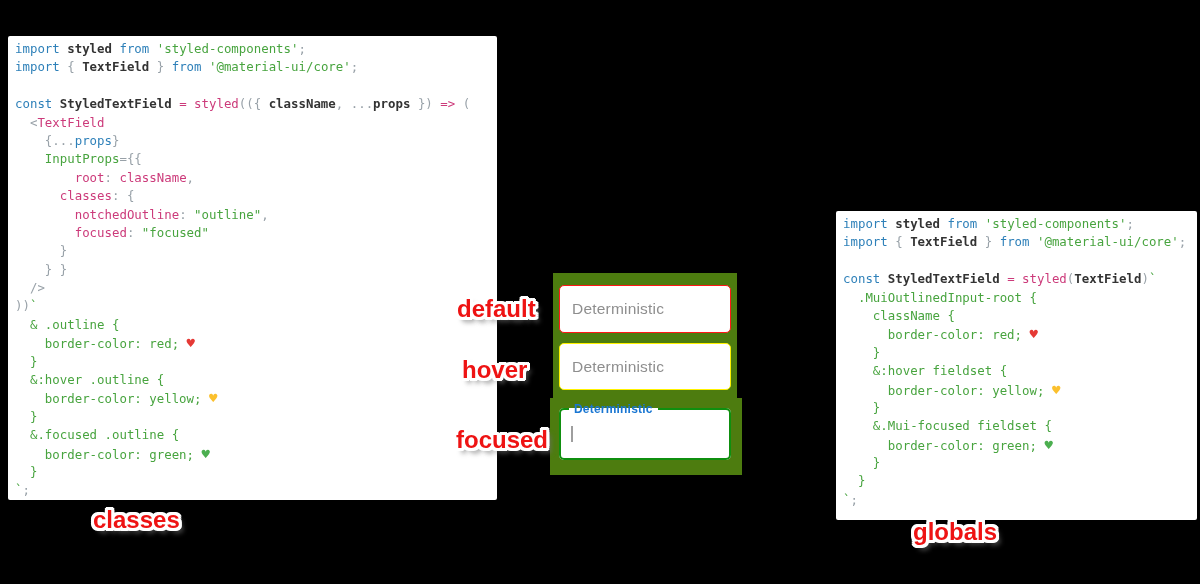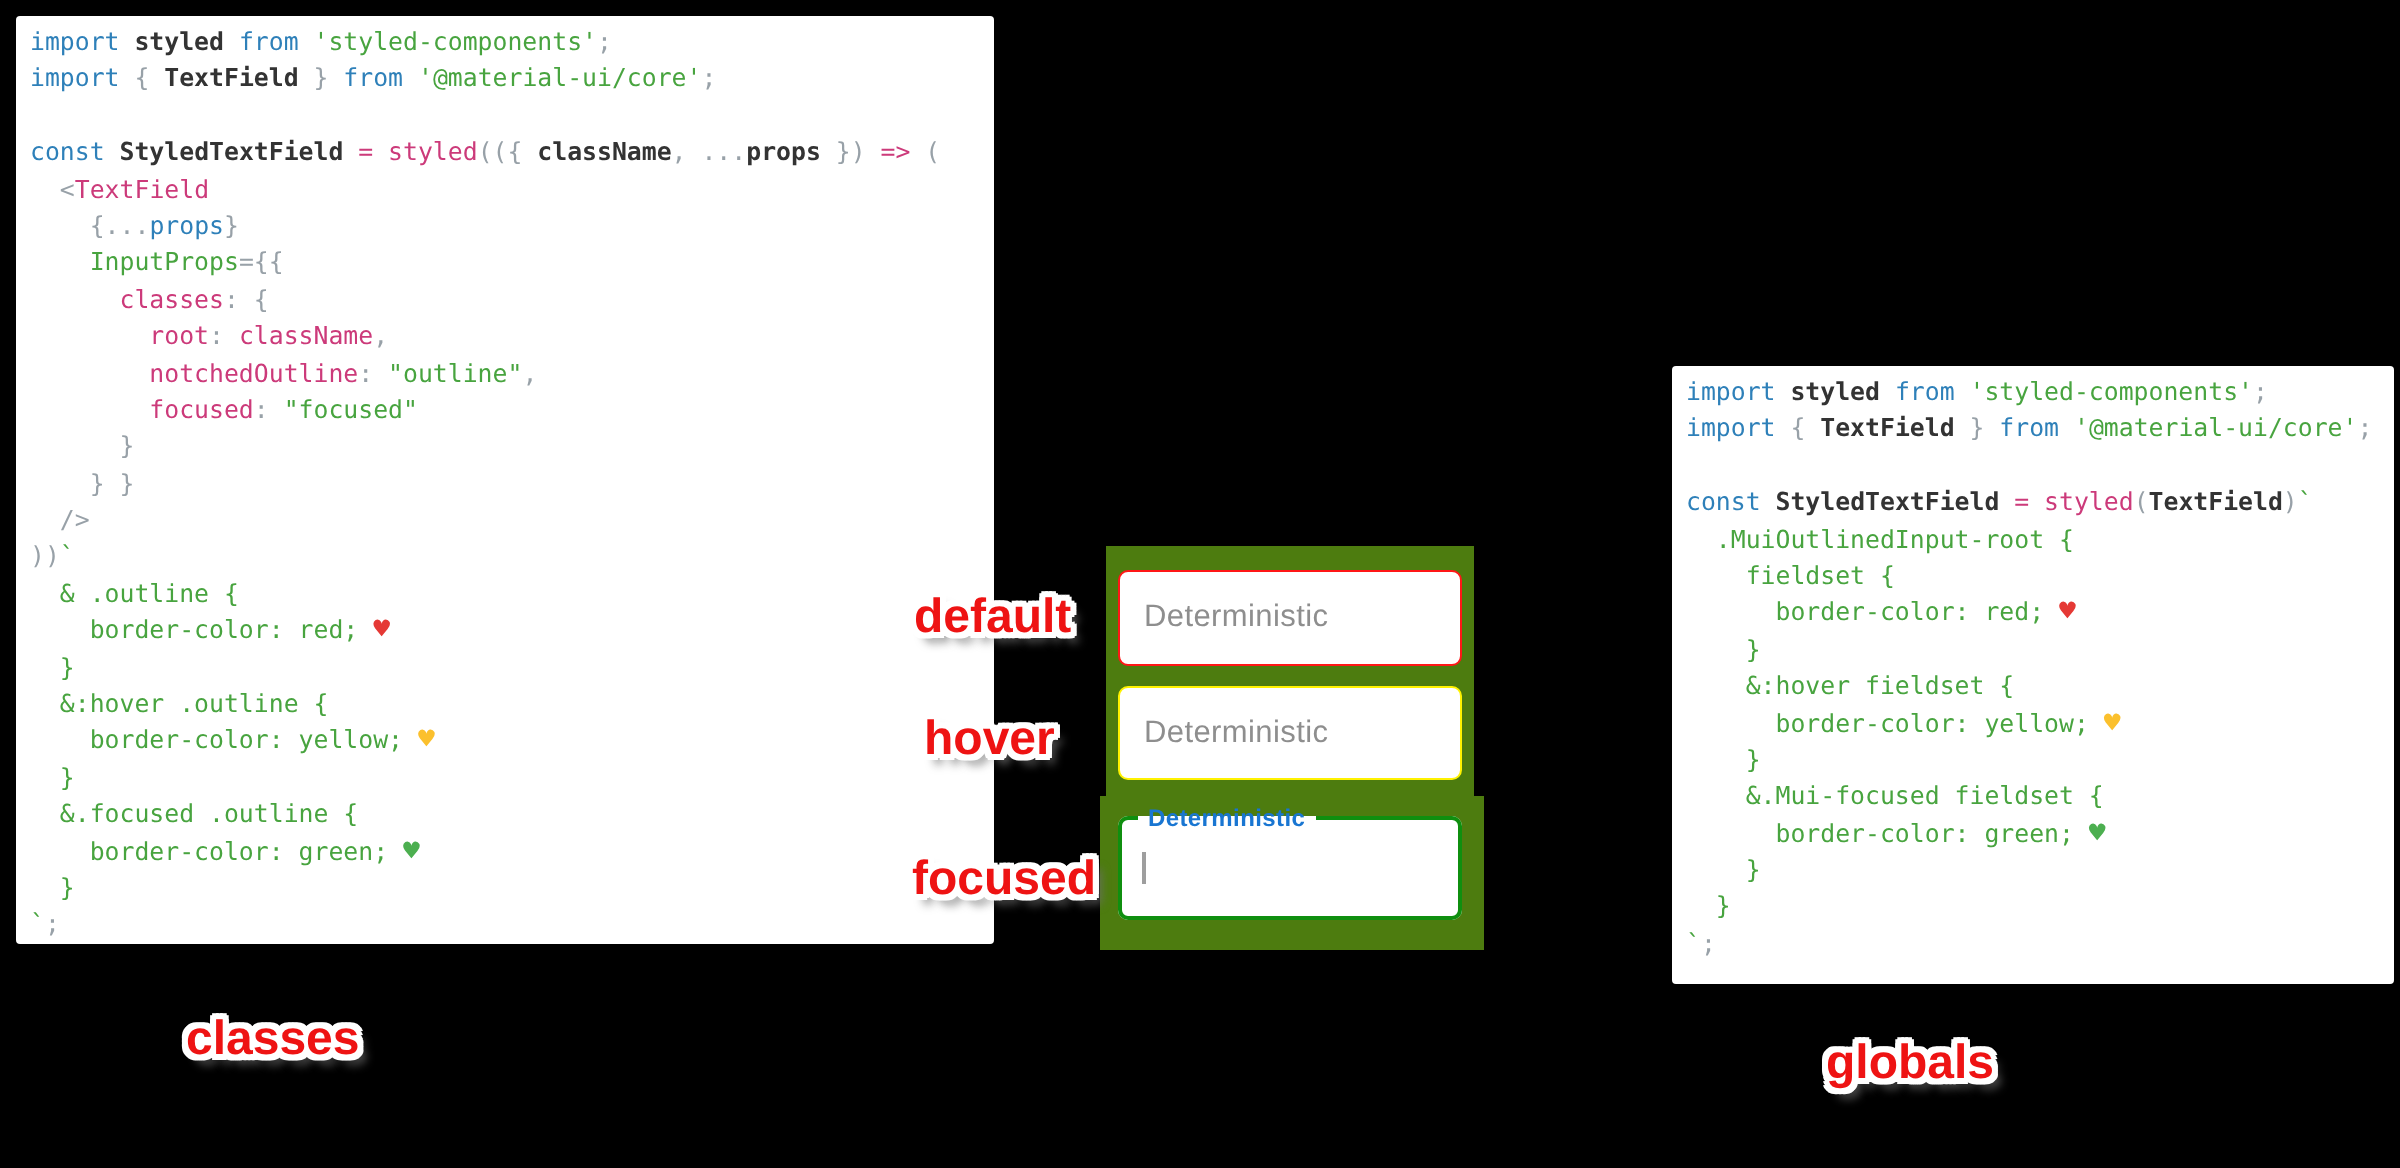--- a/index.html
+++ b/index.html
@@ -2,21 +2,21 @@
 <html><head>
 <meta charset="utf-8">
 <style>
   html,body{margin:0;padding:0;background:#000;}
   .canvas{position:relative;width:1200px;height:584px;background:#000;overflow:hidden;
           font-family:"Liberation Sans",sans-serif;}
 
   
   .code-block{position:absolute;background:#fff;border-radius:2px;
               font-family:"DejaVu Sans Mono","Liberation Mono",monospace;
-              font-size:12.4px;line-height:18.4px;padding:4px 7px;box-sizing:border-box;}
+              font-size:12.4px;line-height:18.4px;padding:4px 7px;box-sizing:border-box;margin-top:28px;}
   .code-left{left:8px;top:8px;width:489px;height:464px;}
   .code-right{left:836px;top:183px;width:361px;height:309px;}
   .code-line{white-space:pre;height:18.4px;}
   .tok-k{color:#2e80b9;}
   .tok-i{color:#333333;font-weight:bold;}
   .tok-a{color:#cc3a7a;}
   .tok-s{color:#48a43f;}
   .tok-d{color:#98a1a8;}
   .tok-hr{color:#e53935;font-size:14px;}
   .tok-hy{color:#fbc02d;font-size:14px;}
@@ -61,22 +61,22 @@
 <div class="canvas">
 
   <div class="code-block code-left" id="left-code">
       <div class="code-line"><span class="tok-k">import </span><span class="tok-i">styled </span><span class="tok-k">from </span><span class="tok-s">'styled-components'</span><span class="tok-d">;</span></div>
       <div class="code-line"><span class="tok-k">import </span><span class="tok-d">{ </span><span class="tok-i">TextField </span><span class="tok-d">} </span><span class="tok-k">from </span><span class="tok-s">'@material-ui/core'</span><span class="tok-d">;</span></div>
       <div class="code-line">&nbsp;</div>
       <div class="code-line"><span class="tok-k">const </span><span class="tok-i">StyledTextField </span><span class="tok-a">= </span><span class="tok-a">styled</span><span class="tok-d">(({ </span><span class="tok-i">className</span><span class="tok-d">, ...</span><span class="tok-i">props</span><span class="tok-d"> }) </span><span class="tok-a">=&gt;</span><span class="tok-d"> (</span></div>
       <div class="code-line"><span class="tok-d">  &lt;</span><span class="tok-a">TextField</span></div>
       <div class="code-line"><span class="tok-d">    {...</span><span class="tok-k">props</span><span class="tok-d">}</span></div>
       <div class="code-line"><span class="tok-s">    InputProps</span><span class="tok-d">={{</span></div>
+      <div class="code-line"><span class="tok-a">        root</span><span class="tok-d">: </span><span class="tok-a">className</span><span class="tok-d">,</span></div>
       <div class="code-line"><span class="tok-a">      classes</span><span class="tok-d">: {</span></div>
-      <div class="code-line"><span class="tok-a">        root</span><span class="tok-d">: </span><span class="tok-a">className</span><span class="tok-d">,</span></div>
       <div class="code-line"><span class="tok-a">        notchedOutline</span><span class="tok-d">: </span><span class="tok-s">"outline"</span><span class="tok-d">,</span></div>
       <div class="code-line"><span class="tok-a">        focused</span><span class="tok-d">: </span><span class="tok-s">"focused"</span></div>
       <div class="code-line"><span class="tok-d">      }</span></div>
       <div class="code-line"><span class="tok-d">    } }</span></div>
       <div class="code-line"><span class="tok-d">  /&gt;</span></div>
       <div class="code-line"><span class="tok-d">))</span><span class="tok-s">`</span></div>
       <div class="code-line"><span class="tok-s">  &amp; .outline {</span></div>
       <div class="code-line"><span class="tok-s">    border-color: red; </span><span class="tok-hr">♥</span></div>
       <div class="code-line"><span class="tok-s">  }</span></div>
       <div class="code-line"><span class="tok-s">  &amp;:hover .outline {</span></div>
@@ -87,21 +87,21 @@
       <div class="code-line"><span class="tok-s">  }</span></div>
       <div class="code-line"><span class="tok-s">`</span><span class="tok-d">;</span></div>
     </div>
 
   <div class="code-block code-right" id="right-code">
       <div class="code-line"><span class="tok-k">import </span><span class="tok-i">styled </span><span class="tok-k">from </span><span class="tok-s">'styled-components'</span><span class="tok-d">;</span></div>
       <div class="code-line"><span class="tok-k">import </span><span class="tok-d">{ </span><span class="tok-i">TextField </span><span class="tok-d">} </span><span class="tok-k">from </span><span class="tok-s">'@material-ui/core'</span><span class="tok-d">;</span></div>
       <div class="code-line">&nbsp;</div>
       <div class="code-line"><span class="tok-k">const </span><span class="tok-i">StyledTextField </span><span class="tok-a">= </span><span class="tok-a">styled</span><span class="tok-d">(</span><span class="tok-i">TextField</span><span class="tok-d">)</span><span class="tok-s">`</span></div>
       <div class="code-line"><span class="tok-s">  .MuiOutlinedInput-root {</span></div>
-      <div class="code-line"><span class="tok-s">    fieldset {</span></div>
+      <div class="code-line"><span class="tok-s">    className {</span></div>
       <div class="code-line"><span class="tok-s">      border-color: red; </span><span class="tok-hr">♥</span></div>
       <div class="code-line"><span class="tok-s">    }</span></div>
       <div class="code-line"><span class="tok-s">    &amp;:hover fieldset {</span></div>
       <div class="code-line"><span class="tok-s">      border-color: yellow; </span><span class="tok-hy">♥</span></div>
       <div class="code-line"><span class="tok-s">    }</span></div>
       <div class="code-line"><span class="tok-s">    &amp;.Mui-focused fieldset {</span></div>
       <div class="code-line"><span class="tok-s">      border-color: green; </span><span class="tok-hg">♥</span></div>
       <div class="code-line"><span class="tok-s">    }</span></div>
       <div class="code-line"><span class="tok-s">  }</span></div>
       <div class="code-line"><span class="tok-s">`</span><span class="tok-d">;</span></div>

